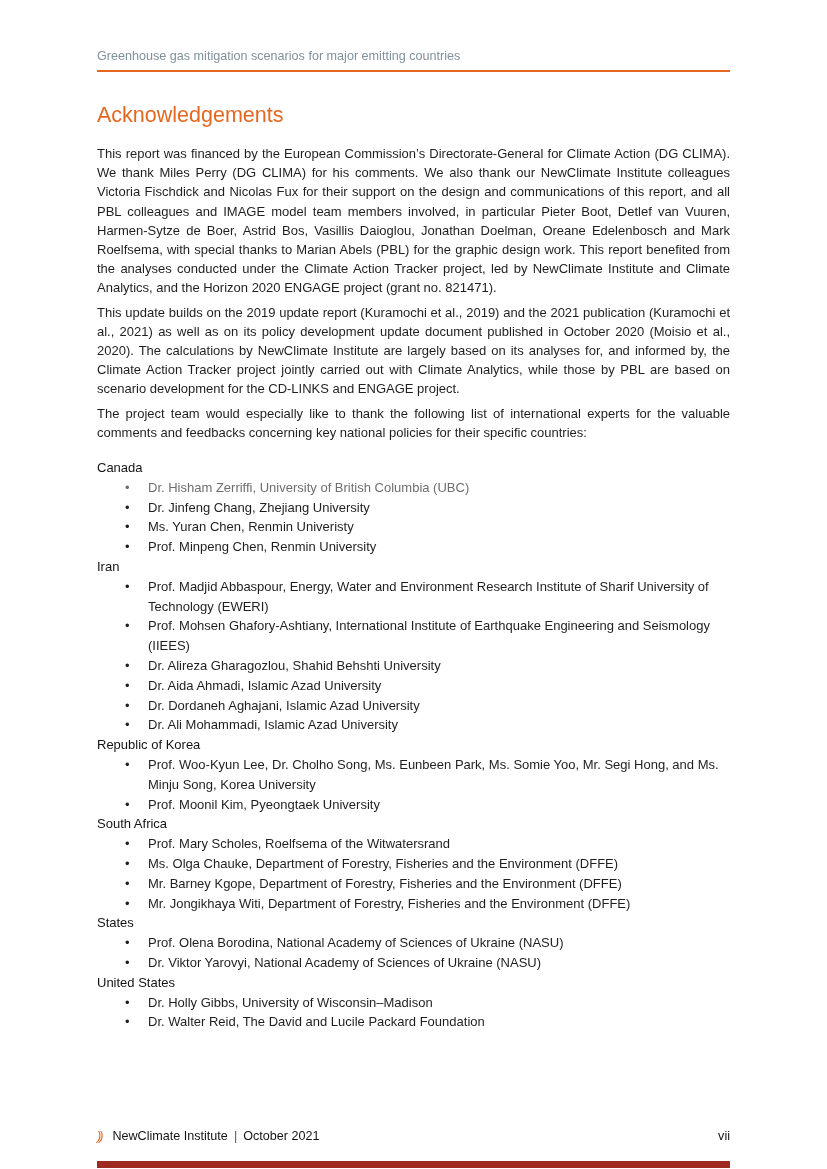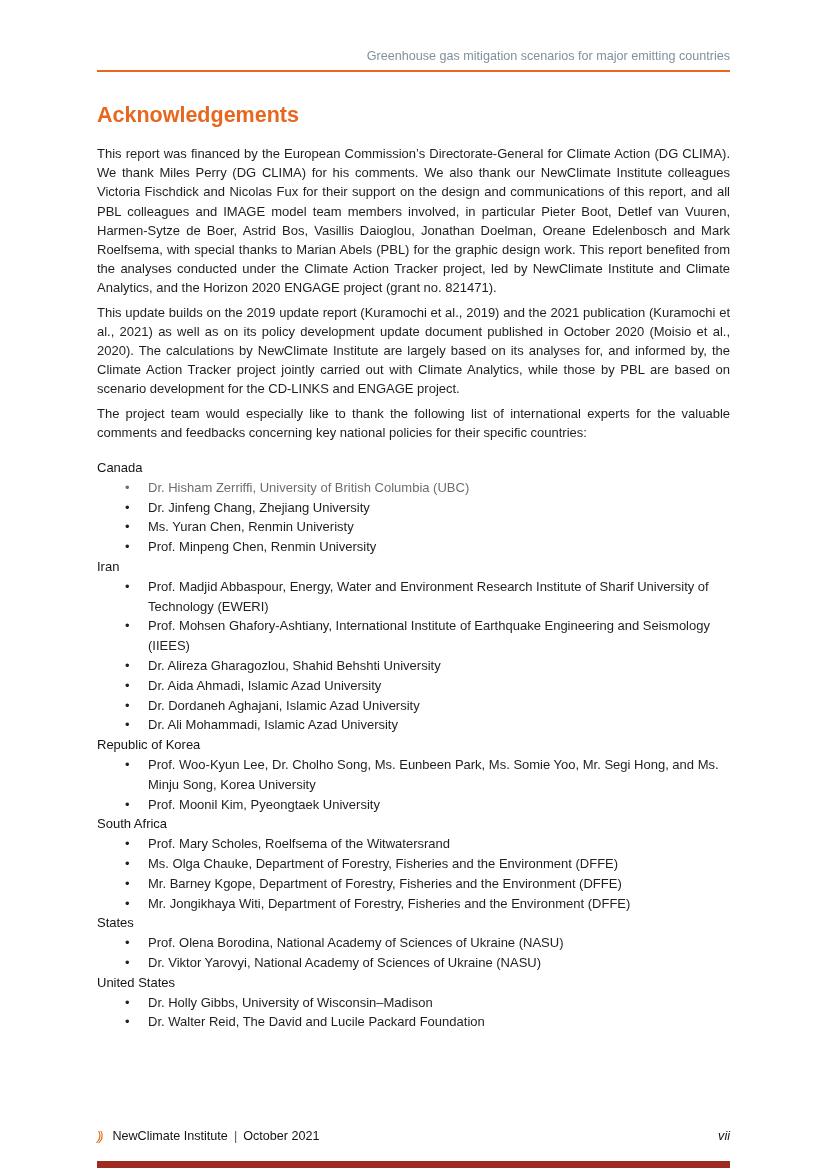--- a/index.html
+++ b/index.html
@@ -7,33 +7,33 @@
     width: 827px; height: 1169px;
     font-family: "Liberation Sans", sans-serif;
     color: #1f1f1f;
     position: relative;
     overflow: hidden;
   }
   .content { margin: 0 97px; width: 633px; }
 
   .running-title {
     padding-top: 49px;
-    text-align: right;
+    text-align: left;
     font-size: 12.6px;
     color: var(--header-gray, #7f919c);
   }
   .header-rule {
     border: none;
     border-top: 2px solid var(--accent-orange, #e8671f);
     margin: 7px 0 0 0;
   }
   h1.page-title {
     margin: 31px 0 0 0;
     font-size: 21.5px;
-    font-weight: bold;
+    font-weight: normal;
     color: var(--accent-orange, #e8671f);
   }
   .paragraphs p {
     margin: 5px 0 0 0;
     font-size: 13px;
     line-height: 19.2px;
     text-align: justify;
   }
   .paragraphs p:first-child { margin-top: 16px; }
 
@@ -59,21 +59,21 @@
     display: flex; align-items: baseline;
     font-size: 12.6px; color: #141414;
   }
   .logo-mark {
     color: var(--accent-orange, #e8671f);
     font-style: italic;
     letter-spacing: -2px;
     margin-right: 11px;
   }
   .footer .sep { margin: 0 6px; color: #555; }
-  .page-number { margin-left: auto; font-style: italic; }
+  .page-number { margin-left: auto; }
 
   .bottom-bar {
     position: absolute;
     left: 97px; top: 1161px;
     width: 633px; height: 7px;
     background: var(--footer-bar-red, #9e2a21);
   }
 </style>
 </head>
 <body>

